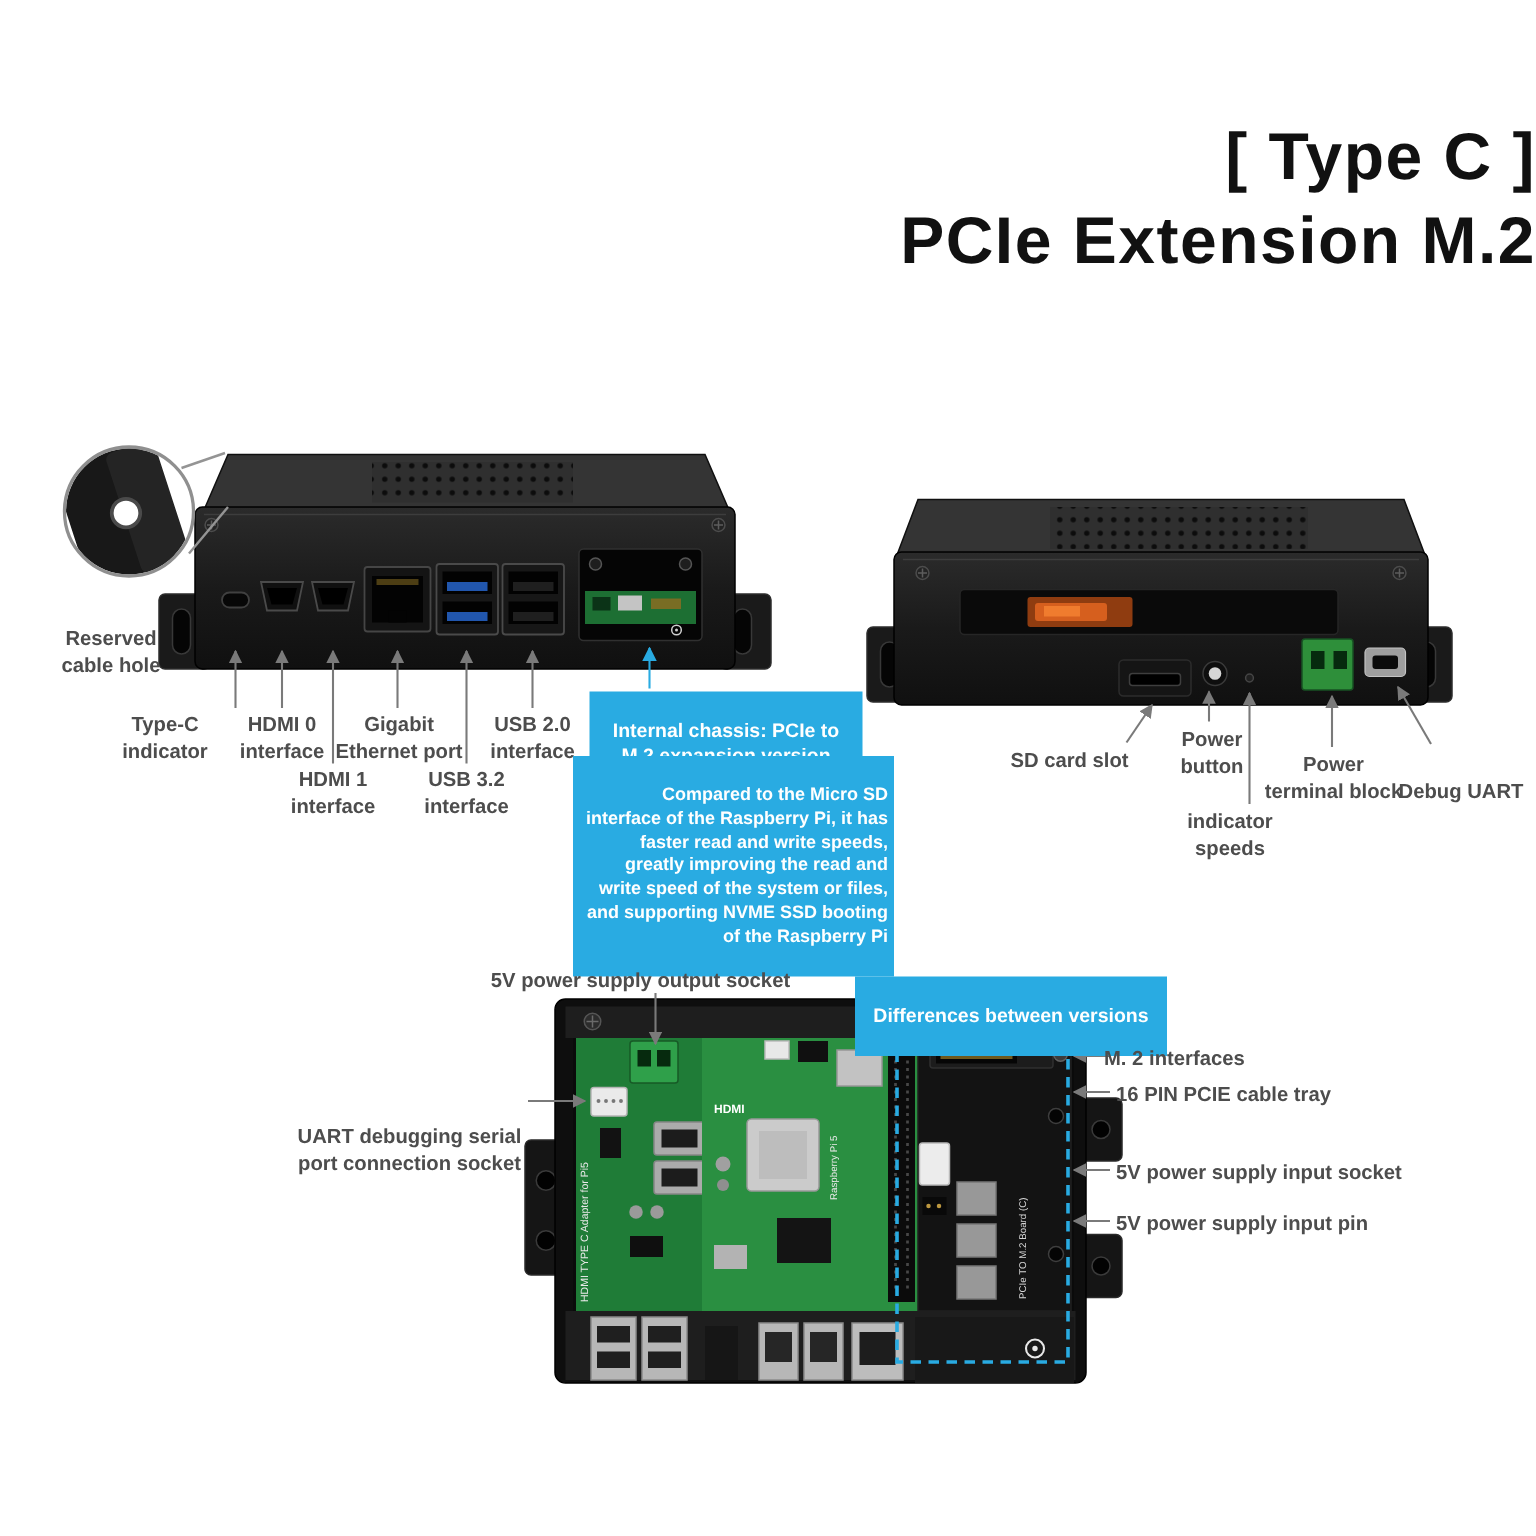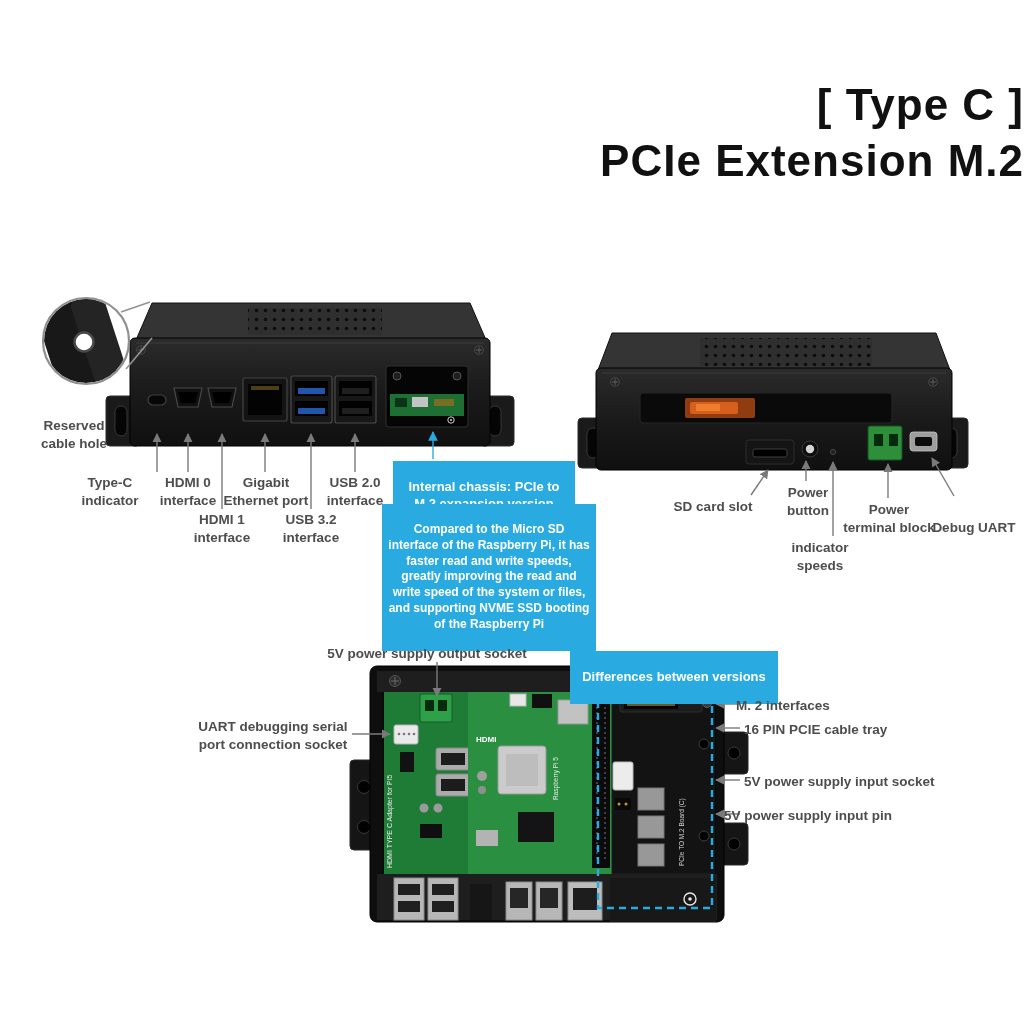--- a/index.html
+++ b/index.html
@@ -11,21 +11,21 @@
   body{width:1024px;height:1024px;overflow:hidden;font-family:"Liberation Sans",sans-serif;}
   .stage{position:relative;width:1024px;height:1024px;background:#fff;}
   .art{position:absolute;left:0;top:0;}
   .title{position:absolute;left:0;width:1024px;text-align:right;margin:0;
          font-weight:bold;color:var(--title);letter-spacing:1px;}
   .t1{top:80px;font-size:44px;}
   .t2{top:136px;font-size:44px;}
   .lbl{position:absolute;font-size:13.5px;line-height:1.3;color:var(--label);
        text-align:center;white-space:pre-line;font-weight:bold;}
   .blue{background:var(--hl);color:#fff;padding:18px 4px;font-size:13px;}
-  .note{font-size:12px;line-height:1.32;}
+  .note{font-size:12px;line-height:1.32;text-align:right;}
   .left{text-align:left;}
   .leader{stroke:#7a7a7a;stroke-width:1.4;fill:none;}
   .hl-stroke{stroke:var(--hl);}
   svg text{font-family:"Liberation Sans",sans-serif;}
 </style>
 </head>
 <body>
 
 <div class="stage">
 
@@ -360,21 +360,21 @@
 
 <div class="lbl" style="left:658px;top:498px;width:110px">SD card slot</div>
 <div class="lbl" style="left:780px;top:484px;width:56px">Power
 button</div>
 <div class="lbl" style="left:770px;top:539px;width:100px">indicator speeds</div>
 <div class="lbl" style="left:843px;top:501px;width:92px">Power
 terminal block</div>
 <div class="lbl" style="left:930px;top:519px;width:88px">Debug UART</div>
 
 <div class="lbl" style="left:327px;top:645px;width:200px">5V power supply output socket</div>
-<div class="lbl" style="left:198px;top:718px;width:150px">UART debugging serial
+<div class="lbl" style="left:198px;top:749px;width:150px">UART debugging serial
 port connection socket</div>
 <div class="lbl blue" style="left:570px;top:651px;width:200px">Differences between versions</div>
 <div class="lbl left" style="left:736px;top:697px;width:200px">M. 2 interfaces</div>
 <div class="lbl left" style="left:744px;top:721px;width:200px">16 PIN PCIE cable tray</div>
 <div class="lbl left" style="left:744px;top:773px;width:210px">5V power supply input socket</div>
-<div class="lbl left" style="left:724px;top:807px;width:210px">5V power supply input pin</div>
+<div class="lbl left" style="left:744px;top:807px;width:210px">5V power supply input pin</div>
 
 </div>
 
 </body></html>

